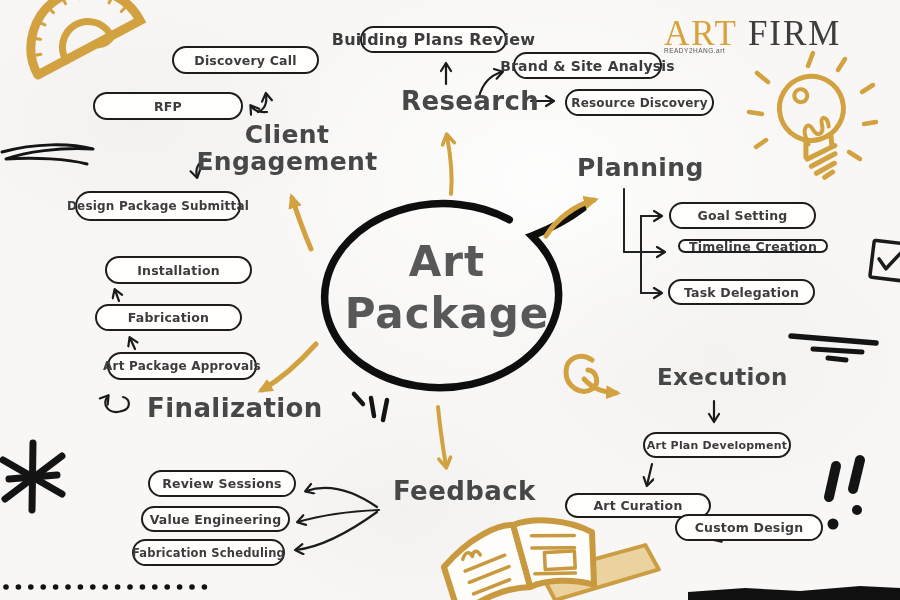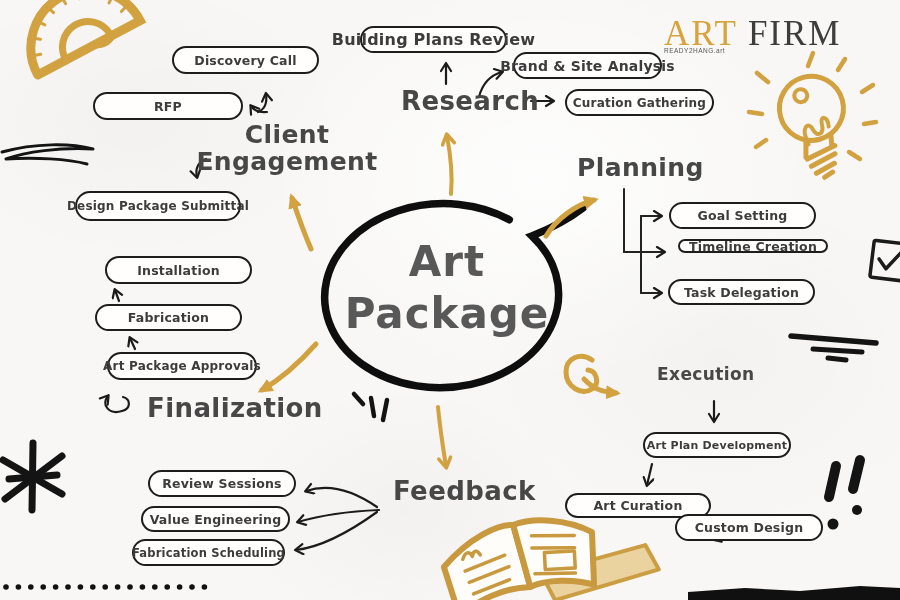--- a/index.html
+++ b/index.html
@@ -226,31 +226,31 @@
   </div>
 
   <div class="center-label">
     <div>Art</div>
     <div>Package</div>
   </div>
 
   <div class="branch-label" style="left:192px; top:122px; width:190px; text-align:center; font-size:25px;">Client Engagement</div>
   <div class="branch-label" style="left:401px; top:88px; font-size:26px;">Research</div>
   <div class="branch-label" style="left:577px; top:155px; font-size:25px;">Planning</div>
-  <div class="branch-label" style="left:657px; top:365px; font-size:17px;">Execution</div>
+  <div class="branch-label" style="left:657px; top:365px; font-size:23px;">Execution</div>
   <div class="branch-label" style="left:393px; top:478px; font-size:26px;">Feedback</div>
   <div class="branch-label" style="left:147px; top:395px; font-size:26px;">Finalization</div>
 
   <div class="node" style="left:172px; top:46px; width:147px; height:28px;">Discovery Call</div>
   <div class="node" style="left:93px; top:92px; width:150px; height:28px;">RFP</div>
   <div class="node" style="left:75px; top:191px; width:166px; height:30px; font-size:12px;">Design Package Submittal</div>
 
   <div class="node" style="left:360px; top:26px; width:147px; height:27px; font-size:16px;">Building Plans Review</div>
   <div class="node" style="left:513px; top:52px; width:149px; height:27px; font-size:14px;">Brand &amp; Site Analysis</div>
-  <div class="node" style="left:565px; top:89px; width:149px; height:27px; font-size:12px;">Curation Gathering</div>
+  <div class="node" style="left:565px; top:89px; width:149px; height:27px; font-size:12px;">Resource Discovery</div>
 
   <div class="node" style="left:669px; top:202px; width:147px; height:27px;">Goal Setting</div>
   <div class="node" style="left:678px; top:239px; width:150px; height:14px;">Timeline Creation</div>
   <div class="node" style="left:668px; top:279px; width:147px; height:26px;">Task Delegation</div>
 
   <div class="node" style="left:643px; top:432px; width:148px; height:26px; font-size:11px;">Art Plan Development</div>
   <div class="node" style="left:565px; top:493px; width:146px; height:25px;">Art Curation</div>
   <div class="node" style="left:675px; top:514px; width:148px; height:27px;">Custom Design</div>
 
   <div class="node" style="left:148px; top:470px; width:148px; height:27px;">Review Sessions</div>

